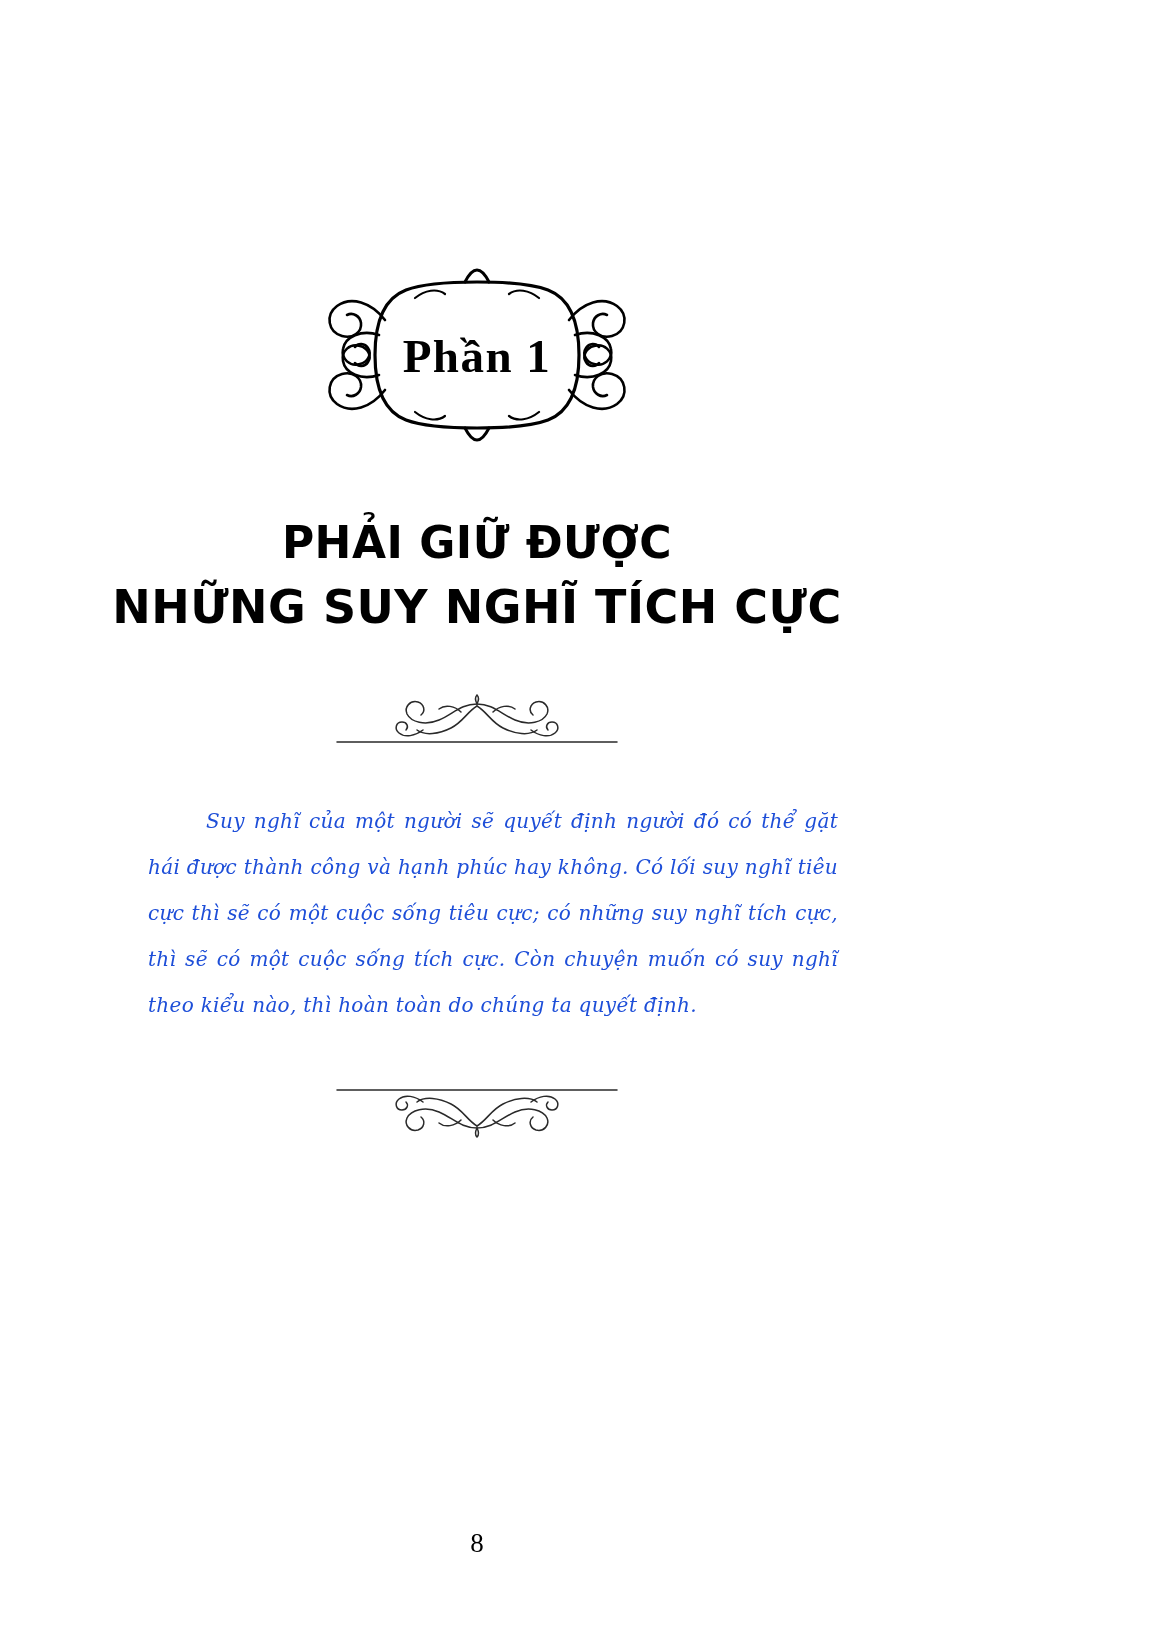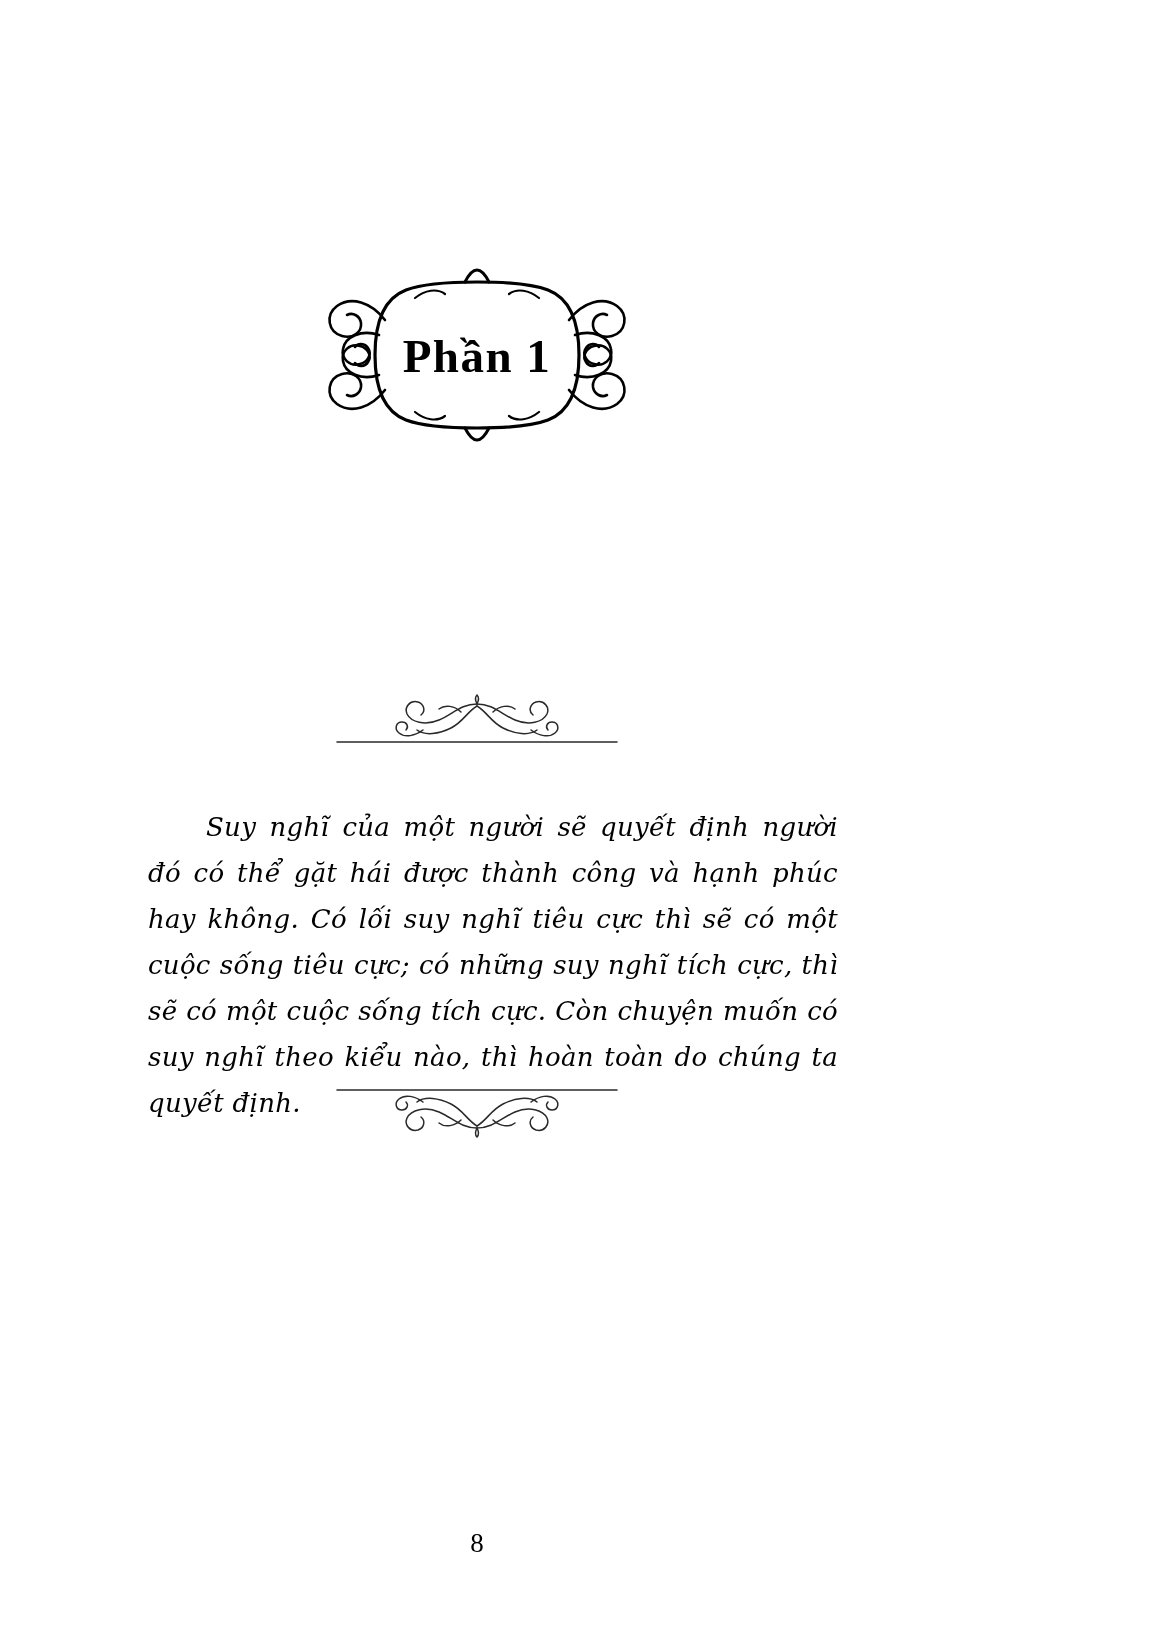--- a/index.html
+++ b/index.html
@@ -85,25 +85,25 @@
   .ornament-bottom { top: 1082px; }
 
   
   .body-text {
     position: absolute;
     left: 148px;
     width: 690px;
     top: 778px;
     font-family: "DejaVu Serif", serif;
     font-style: italic;
-    font-size: 26px;
+    font-size: 20px;
     line-height: 46px;
     text-align: justify;
     text-indent: 58px;
-    color: #000000;
+    color: #1d4ed8;
     letter-spacing: 0.3px;
   }
 
   
   .page-number {
     position: absolute;
     left: 0;
     right: 0;
     top: 1528px;
     text-align: center;
@@ -143,20 +143,24 @@
 
         <path d="M118 40c10-8 22-10 30-4" stroke-width="2.2"></path>
         <path d="M242 40c-10-8-22-10-30-4" stroke-width="2.2"></path>
         <path d="M118 154c10 8 22 10 30 4" stroke-width="2.2"></path>
         <path d="M242 154c-10 8-22 10-30 4" stroke-width="2.2"></path>
       </g>
     </svg>
     <div class="part-label">Phần 1</div>
   </div>
 
+  <h1 class="chapter-title">
+    <span class="line1">PHẢI GIỮ ĐƯỢC</span>
+    <span class="line2">NHỮNG SUY NGHĨ TÍCH CỰC</span>
+  </h1>
 
   <div class="ornament ornament-top">
     <svg viewBox="0 0 300 60" xmlns="http://www.w3.org/2000/svg" aria-hidden="true">
       <g fill="none" stroke="#2a2a2a" stroke-width="1.5" stroke-linecap="round">
         <path d="M10 52h280"></path>
         <path d="M150 14c-16 0-24 10-38 16-14 6-28 2-32-6-3-7 3-14 11-12 6 2 8 9 3 13"></path>
         <path d="M150 14c16 0 24 10 38 16 14 6 28 2 32-6 3-7-3-14-11-12-6 2-8 9-3 13"></path>
         <path d="M150 16c-10 6-14 16-26 22-12 6-26 8-34 2"></path>
         <path d="M150 16c10 6 14 16 26 22 12 6 26 8 34 2"></path>
         <path d="M96 40c-8 6-18 8-24 3-5-4-3-11 3-11 5 0 7 5 4 8"></path>

